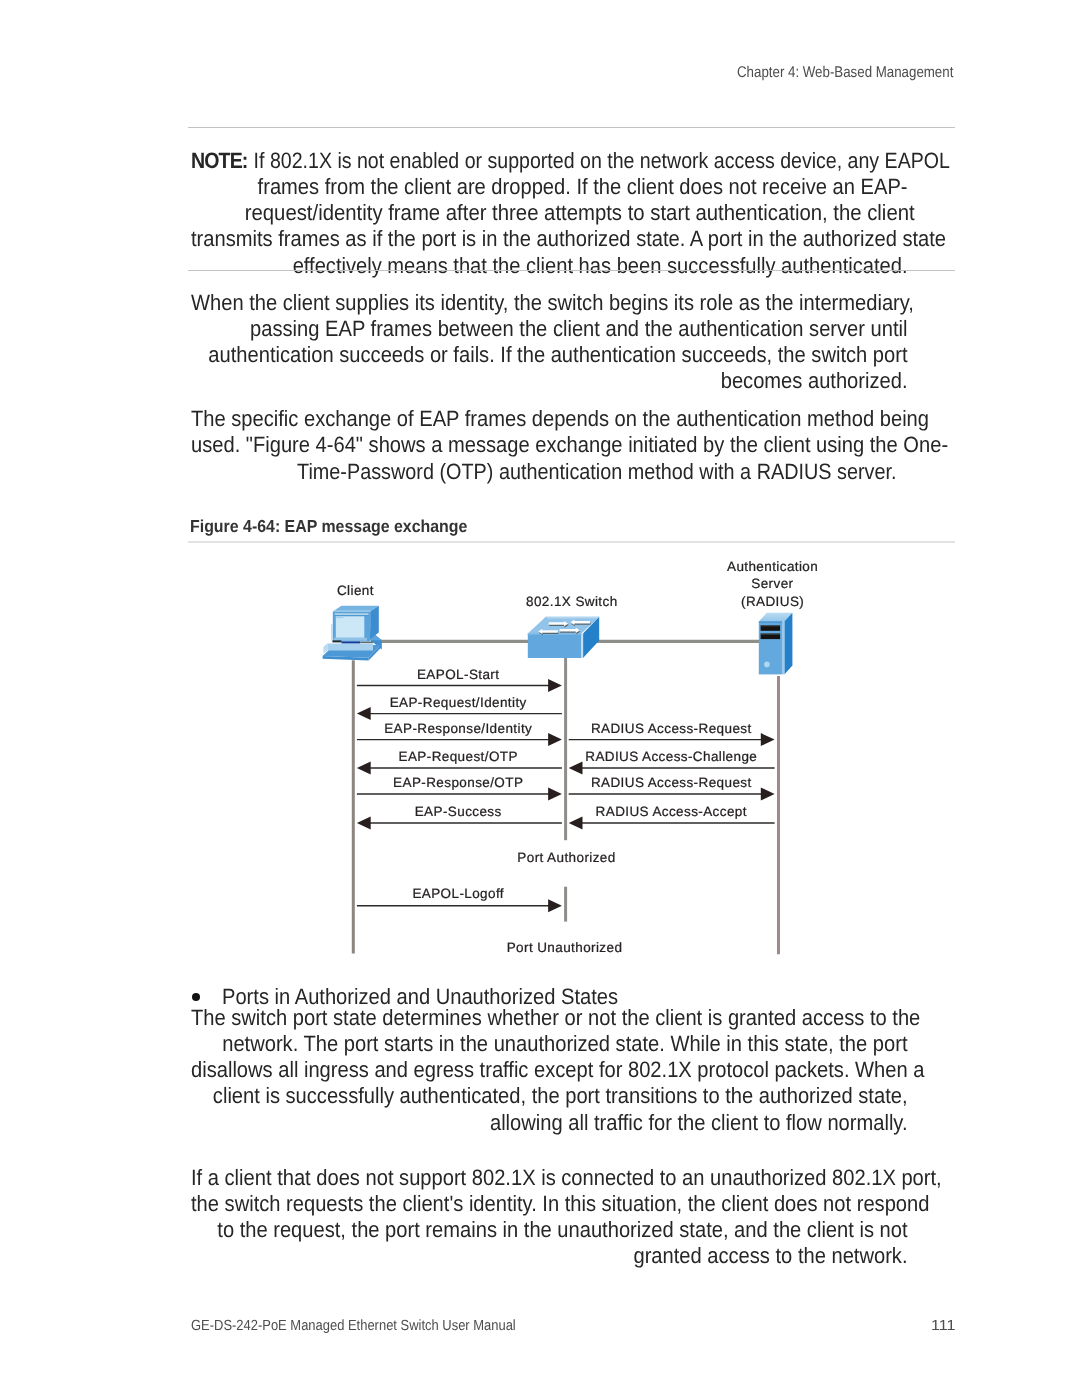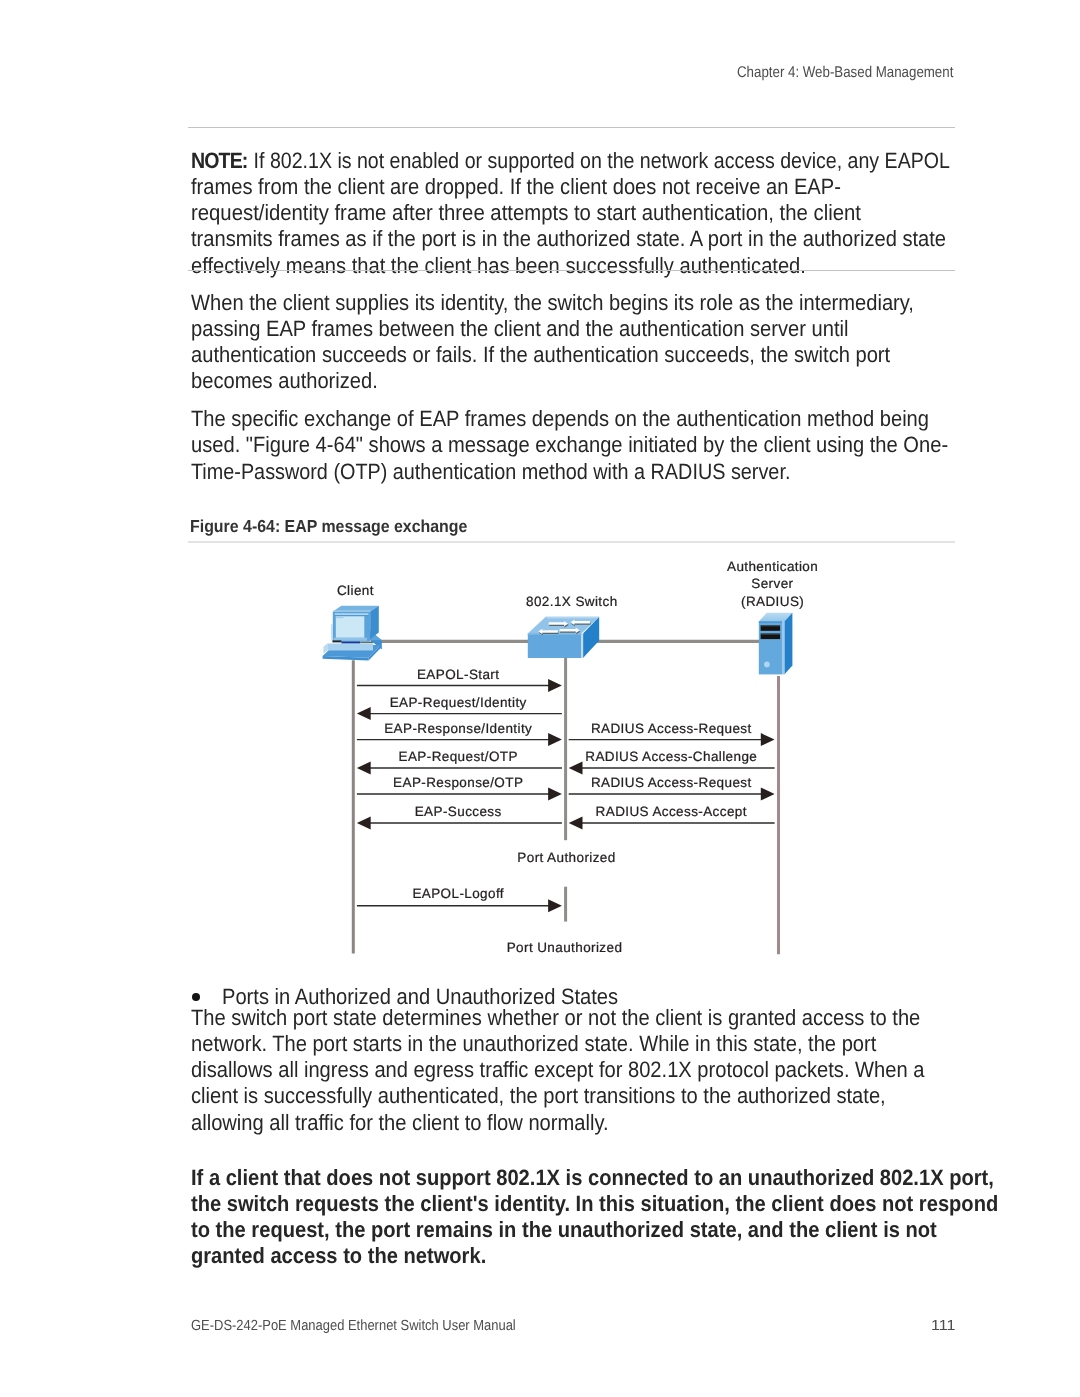--- a/index.html
+++ b/index.html
@@ -1,18 +1,18 @@
 <!DOCTYPE html>
 <html><head>
 <meta charset="utf-8">
 <style>
   html,body{margin:0;padding:0;background:#fff;}
   body{width:1080px;height:1397px;font-family:"Liberation Sans",sans-serif;overflow:hidden;
        -webkit-font-smoothing:antialiased;text-rendering:geometricPrecision;}
-  .page{position:relative;width:1080px;height:1397px;background:#fff;}
+  .page{position:relative;width:1080px;height:1397px;background:#fff;text-align:right;}
 
   .hdr{position:absolute;left:736.6px;top:63.8px;font-size:15.5px;line-height:18px;
        color:#4d4d4d;letter-spacing:0px;white-space:nowrap;
        display:block;transform:scaleX(0.858);transform-origin:left center;}
 
   .rule{position:absolute;left:188px;width:767px;height:1.3px;background:#c2c3c4;}
   .rule.light{height:2px;background:#e3e3e4;}
 
   .blk{position:absolute;left:191px;width:790px;}
   .ln{font-size:22.2px;line-height:26.15px;color:#262626;white-space:nowrap;letter-spacing:0px;
@@ -222,21 +222,21 @@
   </div>
 
   <div class="blk" style="top:1005px;">
     <div class="ln">The switch port state determines whether or not the client is granted access to the</div>
     <div class="ln">network. The port starts in the unauthorized state. While in this state, the port</div>
     <div class="ln">disallows all ingress and egress traffic except for 802.1X protocol packets. When a</div>
     <div class="ln">client is successfully authenticated, the port transitions to the authorized state,</div>
     <div class="ln">allowing all traffic for the client to flow normally.</div>
   </div>
 
-  <div class="blk" style="top:1165.0px;font-weight:bold;">
+  <div class="blk" style="top:1165.0px;">
     <div class="ln">If a client that does not support 802.1X is connected to an unauthorized 802.1X port,</div>
     <div class="ln">the switch requests the client's identity. In this situation, the client does not respond</div>
     <div class="ln">to the request, the port remains in the unauthorized state, and the client is not</div>
     <div class="ln">granted access to the network.</div>
   </div>
 
   <div class="foot foot-l">GE-DS-242-PoE Managed Ethernet Switch User Manual</div>
   <div class="foot foot-r">111</div>
 
 </div>

